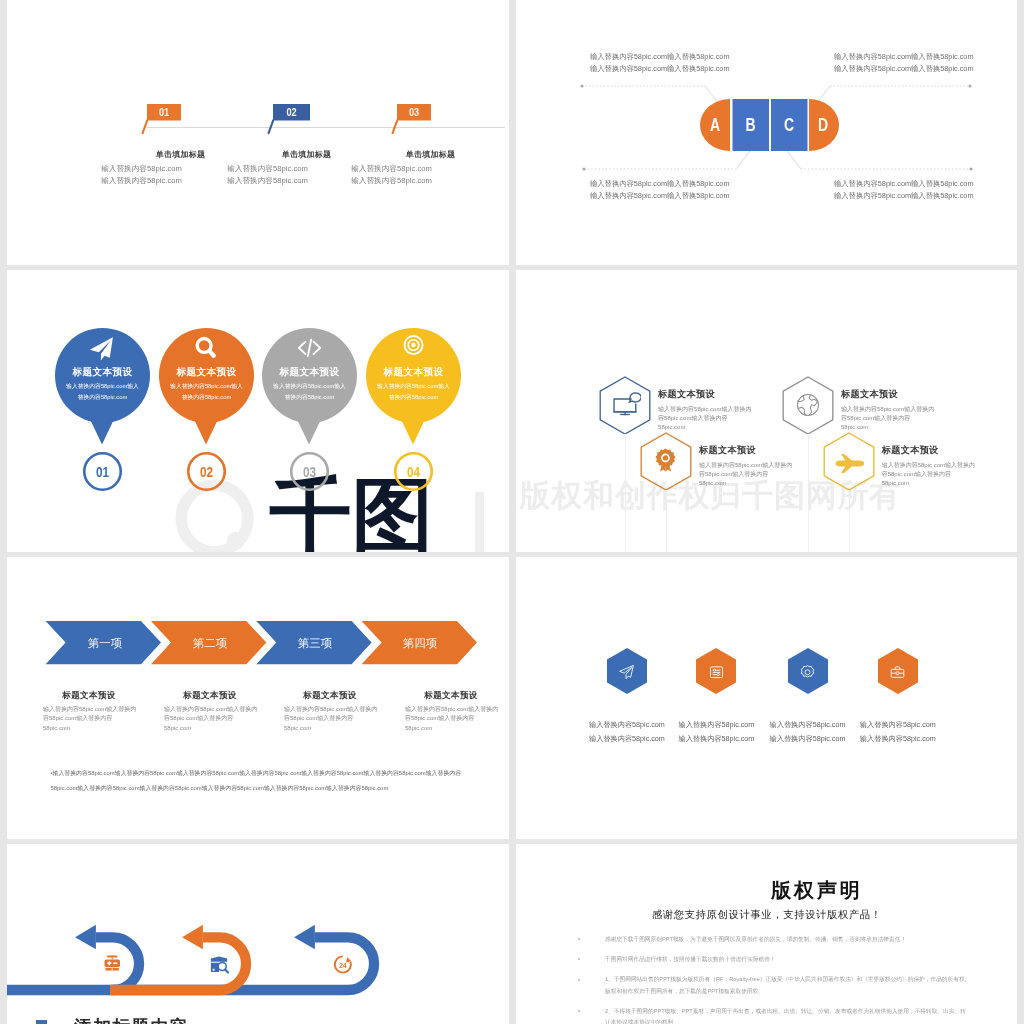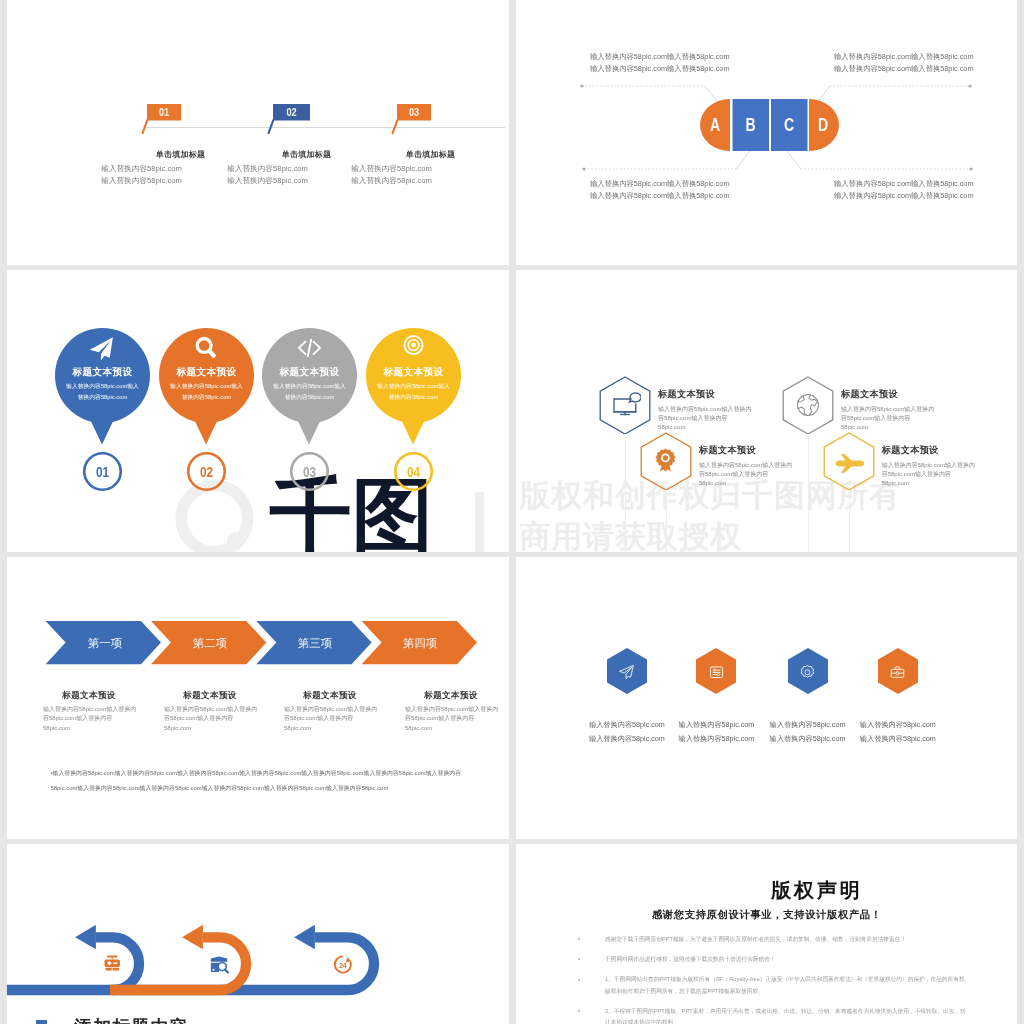--- a/index.html
+++ b/index.html
@@ -97,21 +97,21 @@
   .s7-svg{position:absolute;left:0;top:0;width:502px;height:180px;}
   .s7-blue{fill:none;stroke:#3C6CB4;stroke-width:10.3;stroke-linecap:butt;}
   .s7-orange{fill:none;stroke:#E5742A;stroke-width:10.3;stroke-linecap:butt;}
   .s7-ico{position:absolute;}
   .s7-head{position:absolute;left:0;top:0;width:502px;height:180px;}
   .s7-sq{position:absolute;left:29.1px;top:175.8px;width:10.8px;height:10.8px;background:#3C6CB4;}
   .s7-ht{position:absolute;left:67.2px;top:172px;font-size:18px;font-weight:bold;color:#2b2b2b;letter-spacing:1px;line-height:22px;white-space:nowrap;}
 
   
   .s8-title{position:absolute;left:0;top:33px;width:599px;text-align:center;font-size:20px;font-weight:bold;color:#141414;letter-spacing:2.8px;text-indent:2.8px;}
-  .s8-sub{position:absolute;left:0;top:64px;width:501px;text-align:center;font-size:10.3px;font-weight:bold;color:#222;letter-spacing:.65px;text-indent:.65px;}
+  .s8-sub{position:absolute;left:0;top:64px;width:501px;text-align:center;font-size:10.3px;font-weight:normal;color:#222;letter-spacing:.65px;text-indent:.65px;}
   .s8-list{position:absolute;left:55px;top:90px;width:400px;}
   .s8-li{position:relative;padding-left:34px;margin-bottom:8.5px;}
   .s8-dot{position:absolute;left:7px;top:4.4px;width:2px;height:2px;border-radius:50%;background:#b5b5b5;}
   .s8-tx{display:block;font-size:5.7px;line-height:11.6px;color:#9a9a9a;}
 
   
   .wm{position:absolute;left:164.6px;top:205.8px;pointer-events:none;}
   .wm-mark{position:absolute;left:0;top:0;width:85px;height:85px;}
   .wm-txt{position:absolute;left:98px;top:-5px;font-size:82px;font-weight:bold;color:#0f172a;white-space:nowrap;line-height:90px;}
   .wm-bar{position:absolute;left:303.4px;top:16px;width:9px;height:69px;background:#efefef;}
@@ -285,21 +285,20 @@
       </svg>
     </div>
   </div>
   <div class="slide" style="left:516px;top:270px;width:501px;height:282px;">
     <div class="s4-vl" style="left:109.1px;top:164.9px;height:118px;"></div>
     <div class="s4-vl" style="left:292px;top:164.9px;height:118px;"></div>
     <div class="s4-vl" style="left:150px;top:220.8px;height:62px;"></div>
     <div class="s4-vl" style="left:332.7px;top:220.8px;height:62px;"></div>
     <div class="wm2">
       <div class="wm2-l">版权和创作权归千图网所有</div>
-      <div class="wm2-l">商用请获取授权</div>
     </div>
     <div class="s4-cell" style="left:83.1px;top:106.4px;">
       <svg class="s4-hex h-blue" viewBox="0 0 52 58">
         <path d="M26 1 L50.8 15.25 L50.8 43.75 L26 58 L1.2 43.75 L1.2 15.25 Z" class="s4-hp"></path>
       </svg>
       <svg class="s4-ico h-blue" style="left:12.7px;top:14.5px;width:29.5px;height:25px;" viewBox="0 0 32 25">
         <path d="M2.2 7.6 H20.6 M2.2 7.6 V21.6 H25.8 V13.2" class="s4-is" fill="none"></path>
         <path d="M2.2 21.6 H25.8" class="s4-is" fill="none"></path>
         <path d="M9.6 24.4 H18.6" class="s4-is2" fill="none"></path>
         <path d="M14.2 21.6 V24.4" class="s4-is2" fill="none"></path>

